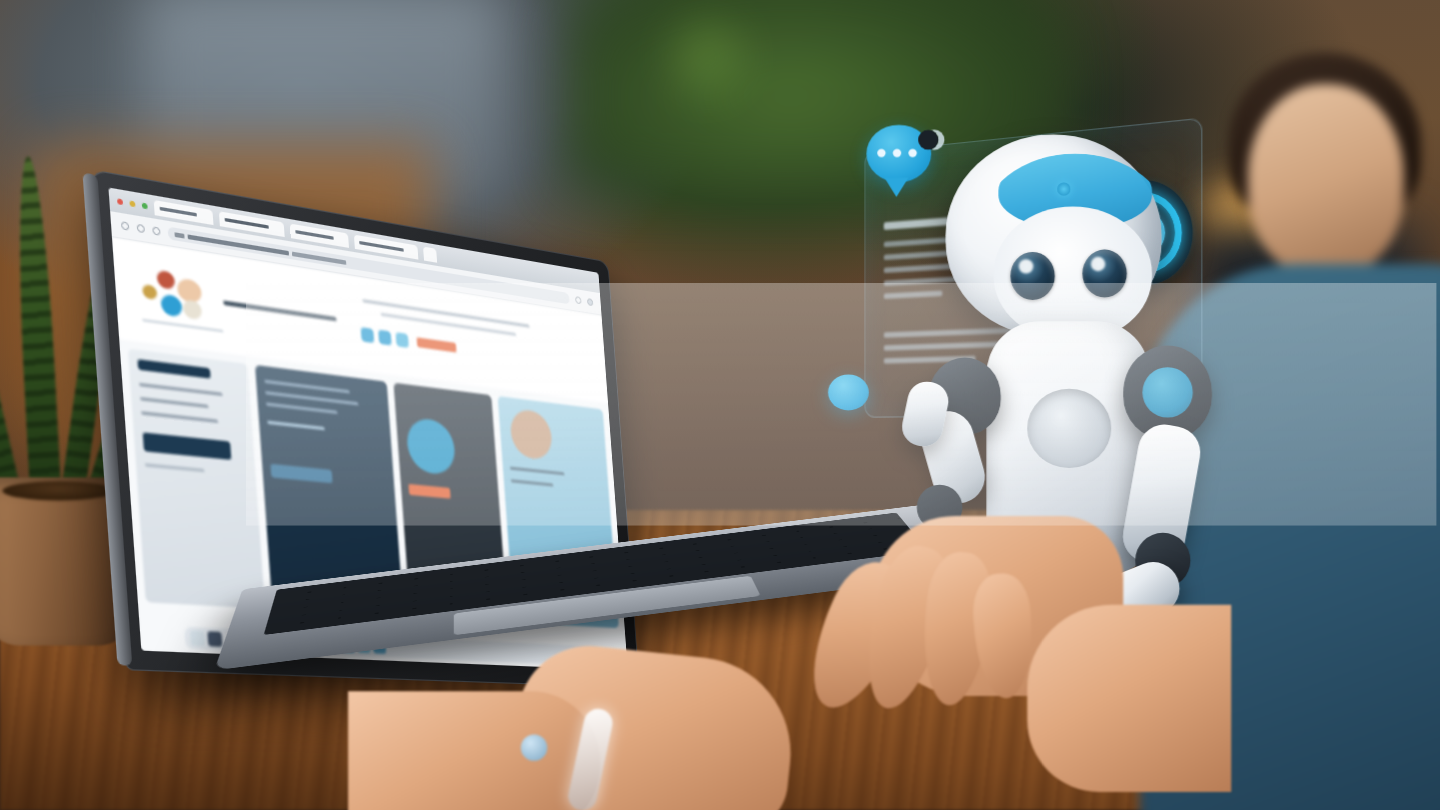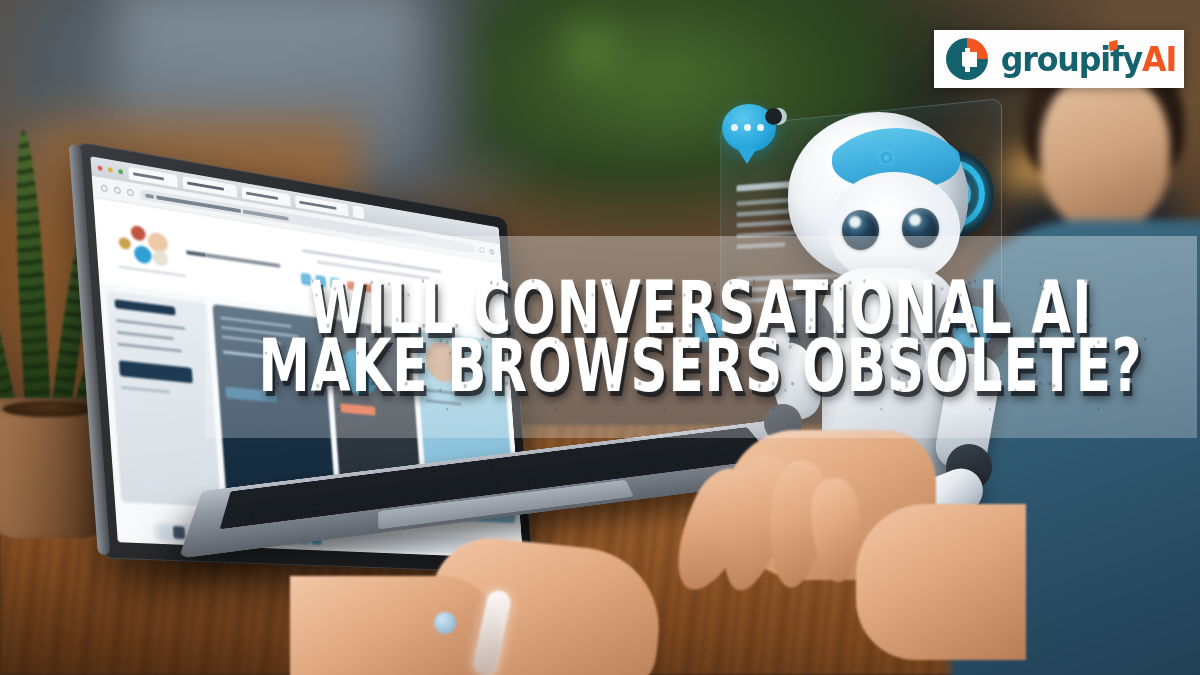--- a/index.html
+++ b/index.html
@@ -440,33 +440,15 @@
     <div class="skin" style="position:absolute;left:-140px;top:56px;width:210px;height:120px;border-radius:0 58px 58px 0;"></div>
     <div style="position:absolute;left:50px;top:70px;width:24px;height:86px;border-radius:12px;
                 background:linear-gradient(160deg,rgba(255,255,255,.95),rgba(190,205,220,.55));
                 box-shadow:0 0 12px rgba(255,255,255,.6);transform:rotate(12deg);"></div>
     <div style="position:absolute;left:4px;top:92px;width:22px;height:22px;border-radius:50%;
                 background:radial-gradient(circle at 36% 32%,#cfe6f5,#7fa8c4);"></div>
   </div>
 
   <div class="band"></div>
 
-  <div class="title">
-    <div class="tline l1">WILL CONVERSATIONAL AI</div>
-    <div class="tline l2">MAKE BROWSERS OBSOLETE?</div>
-  </div>
-
-  <div class="logo">
-    <div class="logo-mark">
-      <span class="lm-l"></span>
-      <span class="lm-tr"></span>
-      <span class="lm-br"></span>
-      <span class="lm-notch"></span>
-      <span class="lm-bar"></span>
-    </div>
-    <div class="logo-text">
-      <span class="lt-teal">groupify</span>
-      <span class="lt-or">AI</span>
-      <span class="lt-dot" style="left:113px;top:1px;"></span>
-    </div>
-  </div>
+
 
 </div>
 
 </body></html>

